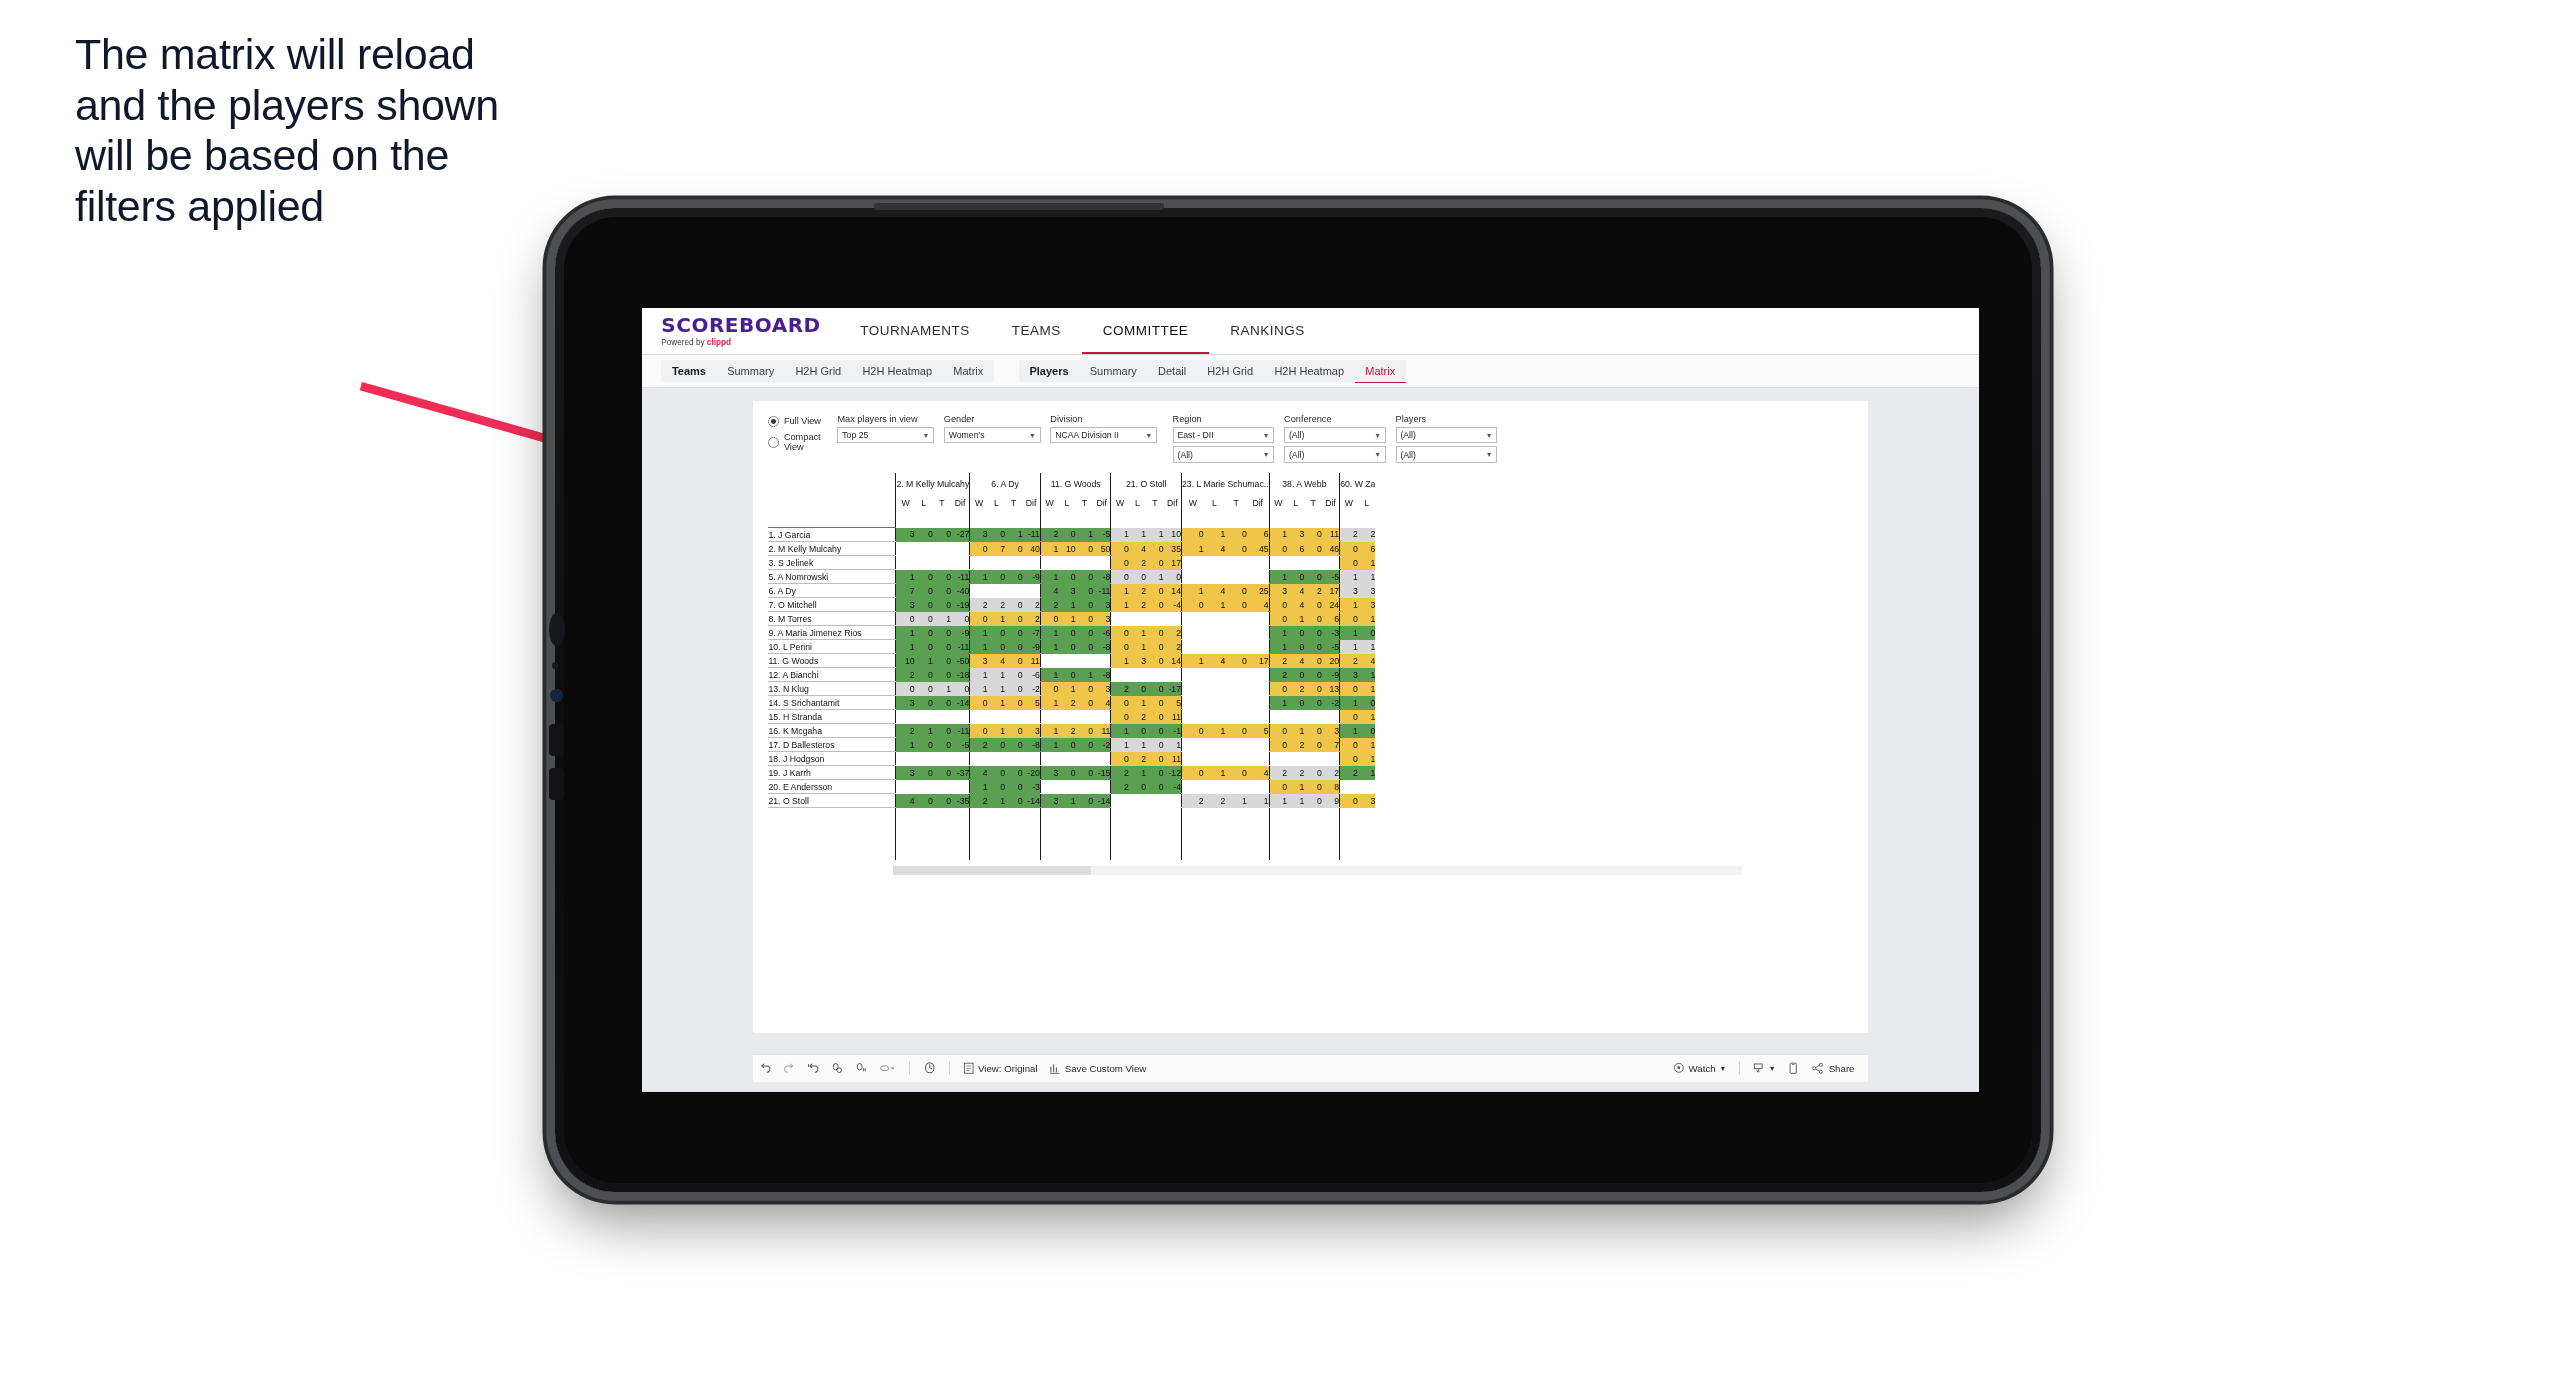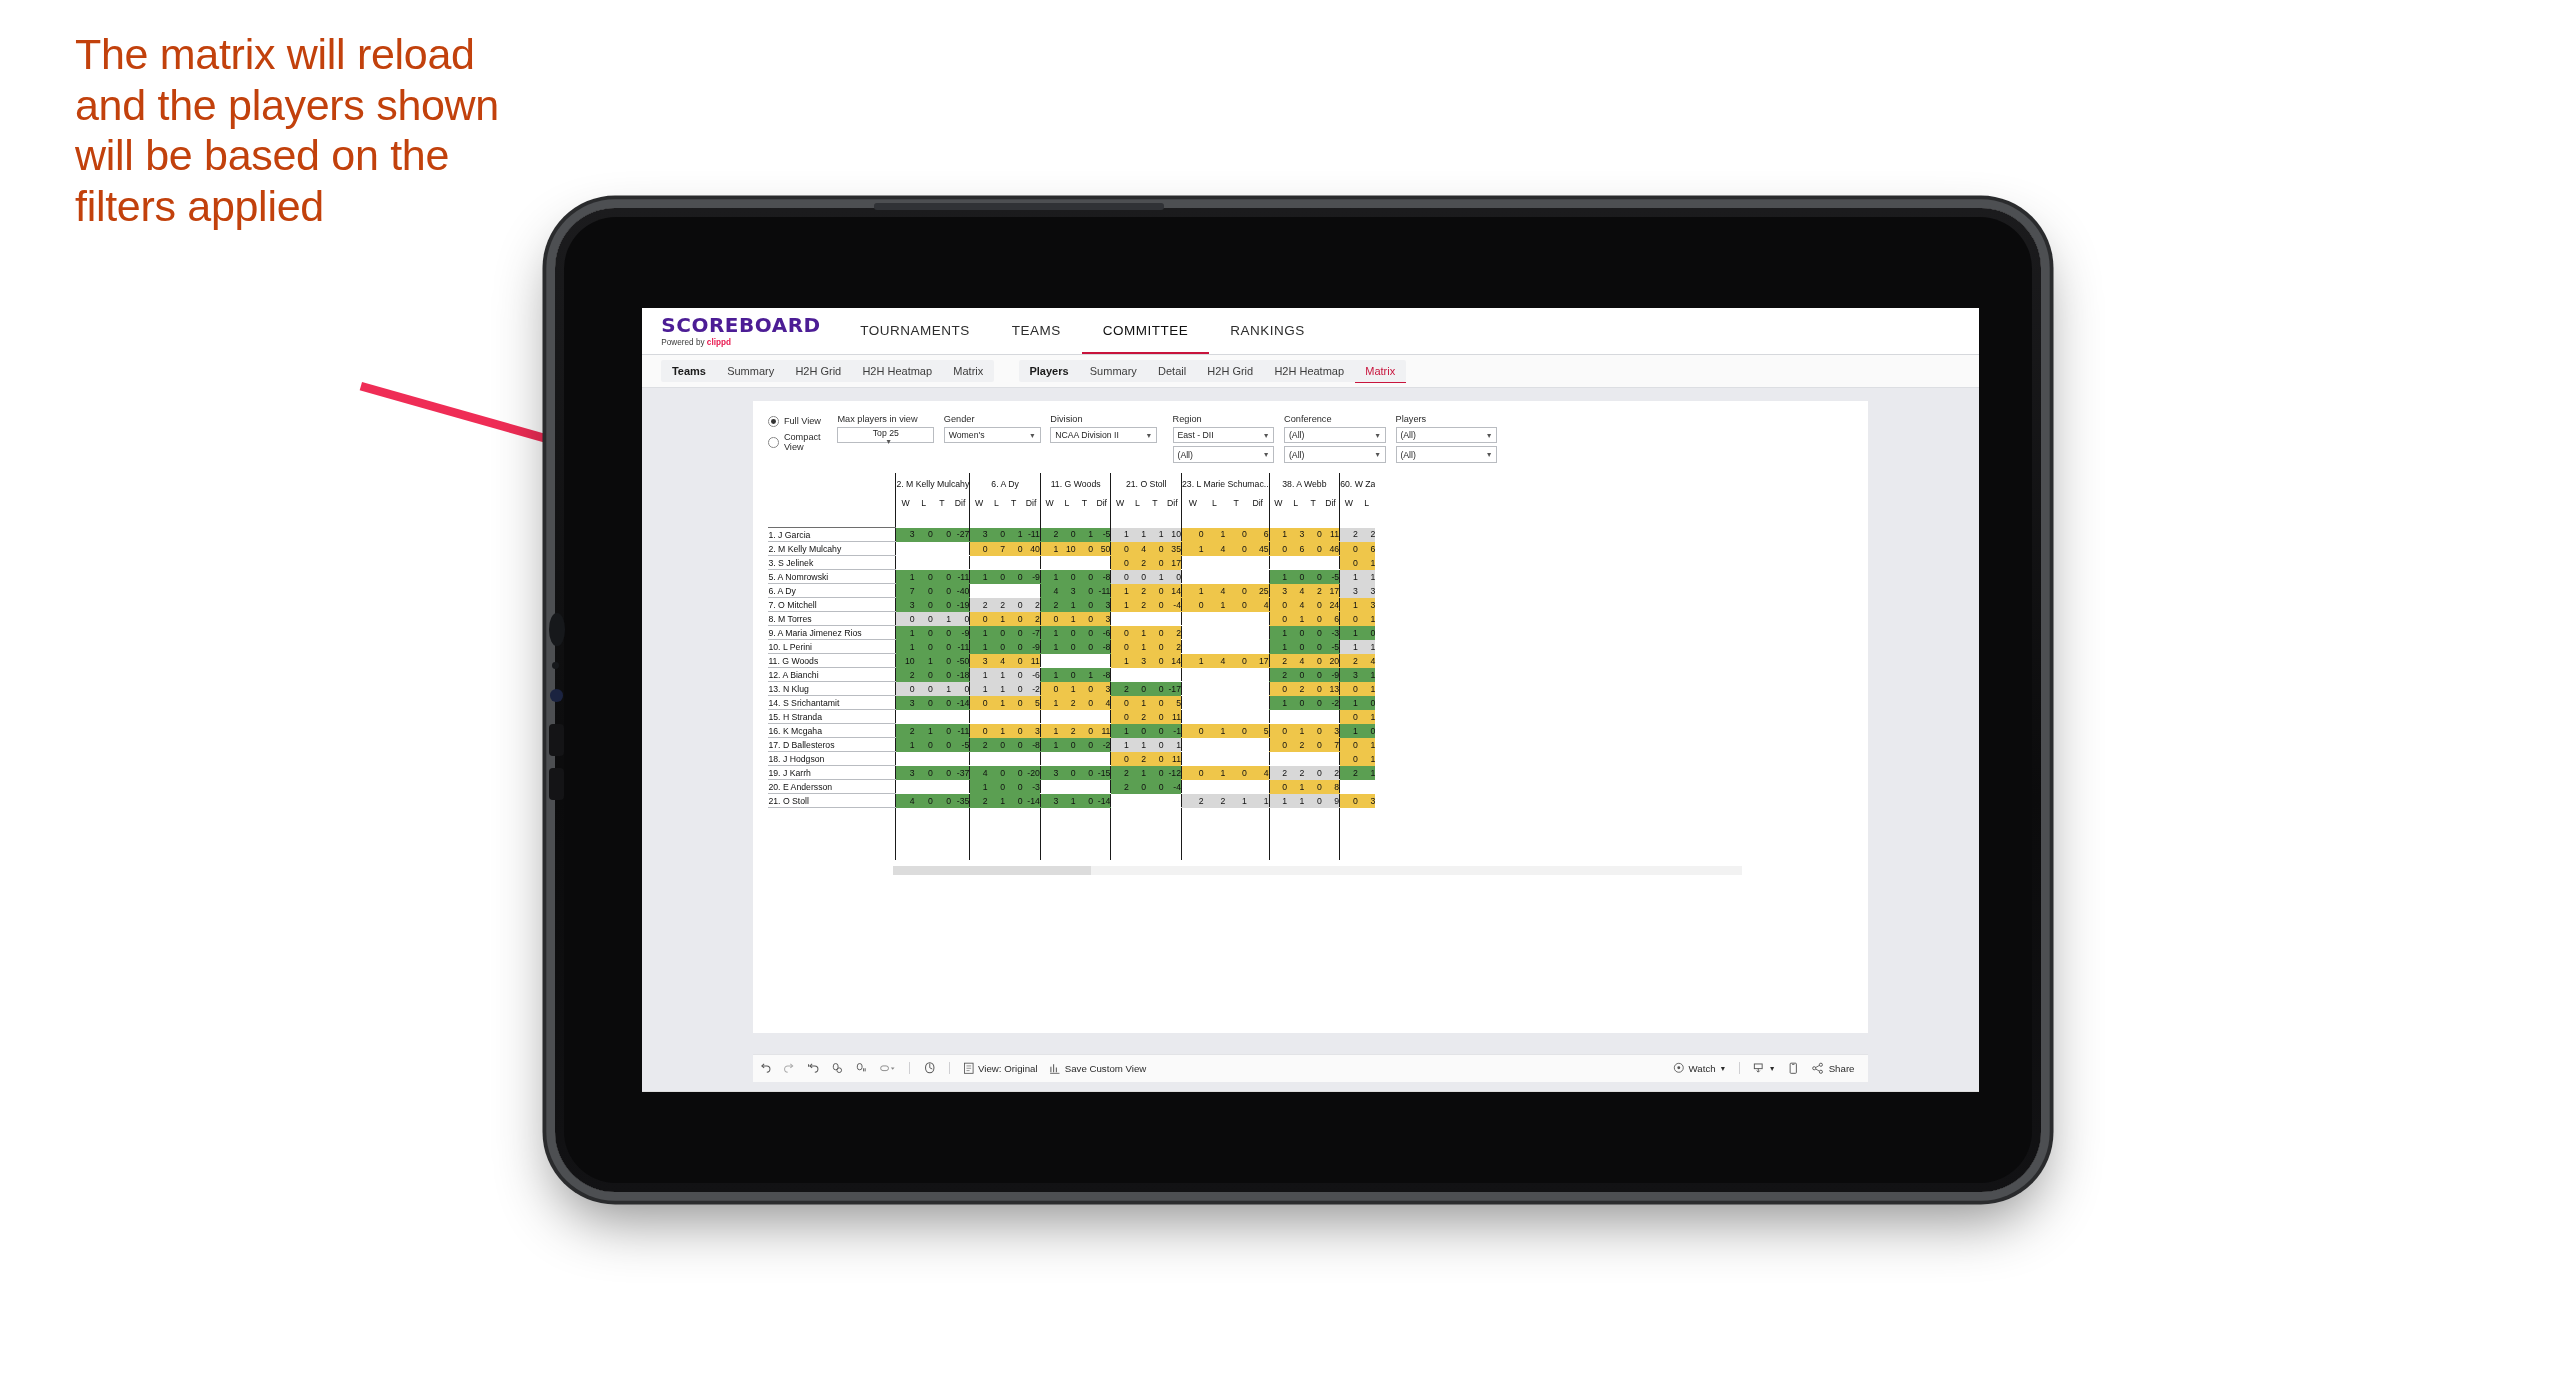--- a/index.html
+++ b/index.html
@@ -1,21 +1,21 @@
 <!DOCTYPE html>
 <html><head>
 <meta charset="utf-8">
 <style>
   html,body{margin:0;padding:0;background:#ffffff;}
   body{width:2576px;height:1386px;position:relative;overflow:hidden;
        font-family:"Liberation Sans",sans-serif;}
 
   
   #annotation{position:absolute;left:75px;top:29px;width:454px;
-    font-size:43px;line-height:1.18;color:#c2410c;font-weight:400;letter-spacing:-0.3px;}
+    font-size:43px;line-height:1.18;color:#0f172a;font-weight:400;letter-spacing:-0.3px;}
 
   #arrow-svg{position:absolute;left:357px;top:381px;width:627px;height:232px;overflow:visible;}
 
   
   #tablet{position:absolute;left:555px;top:208px;width:1486px;height:984px;
     background:linear-gradient(180deg,#1b1b1d 0%,#0b0b0c 60%,#121214 100%);
     border-radius:60px;
     box-shadow:0 0 0 8.7px #4d4f52, 0 0 0 12.5px #2a2b2d, 0 27px 58px rgba(0,0,0,.45);}
   #tablet:before{content:"";position:absolute;inset:8.7px;border-radius:52px;
     background:#0a0a0b;}
@@ -57,21 +57,21 @@
   .radio{display:flex;align-items:center;font-size:9.2px;color:#2b2b2b;margin-bottom:5.8px;cursor:pointer;}
   .rdot{width:8.7px;height:8.7px;border-radius:50%;border:1px solid #8a8a8a;margin-right:4.8px;
         background:#fff;position:relative;flex:none;}
   .rdot.on:after{content:"";position:absolute;inset:1.9px;border-radius:50%;background:#333;}
   .fcol{margin-right:9.7px;}
   .flabel{font-size:9.2px;color:#2b2b2b;margin-bottom:2.9px;}
   .fsel{height:14.5px;border:1px solid #b9bcc1;background:#fff;display:flex;align-items:center;
     justify-content:space-between;padding:0 3.9px;font-size:8.7px;color:#1f1f1f;cursor:pointer;
     margin-bottom:2.9px;}
   .fsel .car{font-size:6.8px;color:#555;margin-left:5.8px;}
-  .w-top{width:87px;flex-direction:column;} .w-gen{width:87px;gap:20px;} .w-div{width:97px;}
+  .w-top{width:87px;} .w-gen{width:87px;gap:20px;} .w-div{width:97px;}
   .w-reg{width:92px;} .w-conf{width:92px;} .w-play{width:92px;}
 
   
   #matrixwrap{padding:1.9px 0 0 15.4px;}
   table.mx{border-collapse:collapse;table-layout:fixed;}
   table.mx td,table.mx th{padding:0;font-size:8.7px;color:#111;
      font-family:"Liberation Sans",sans-serif;}
   .hdr-name{height:21px;text-align:center;font-size:8.7px;color:#111;
      border-left:1.5px solid #1a1a1a;font-weight:400;white-space:nowrap;overflow:hidden;}
   .hdr-sub{height:17.4px;text-align:center;font-size:8.2px;color:#222;font-weight:400;}

